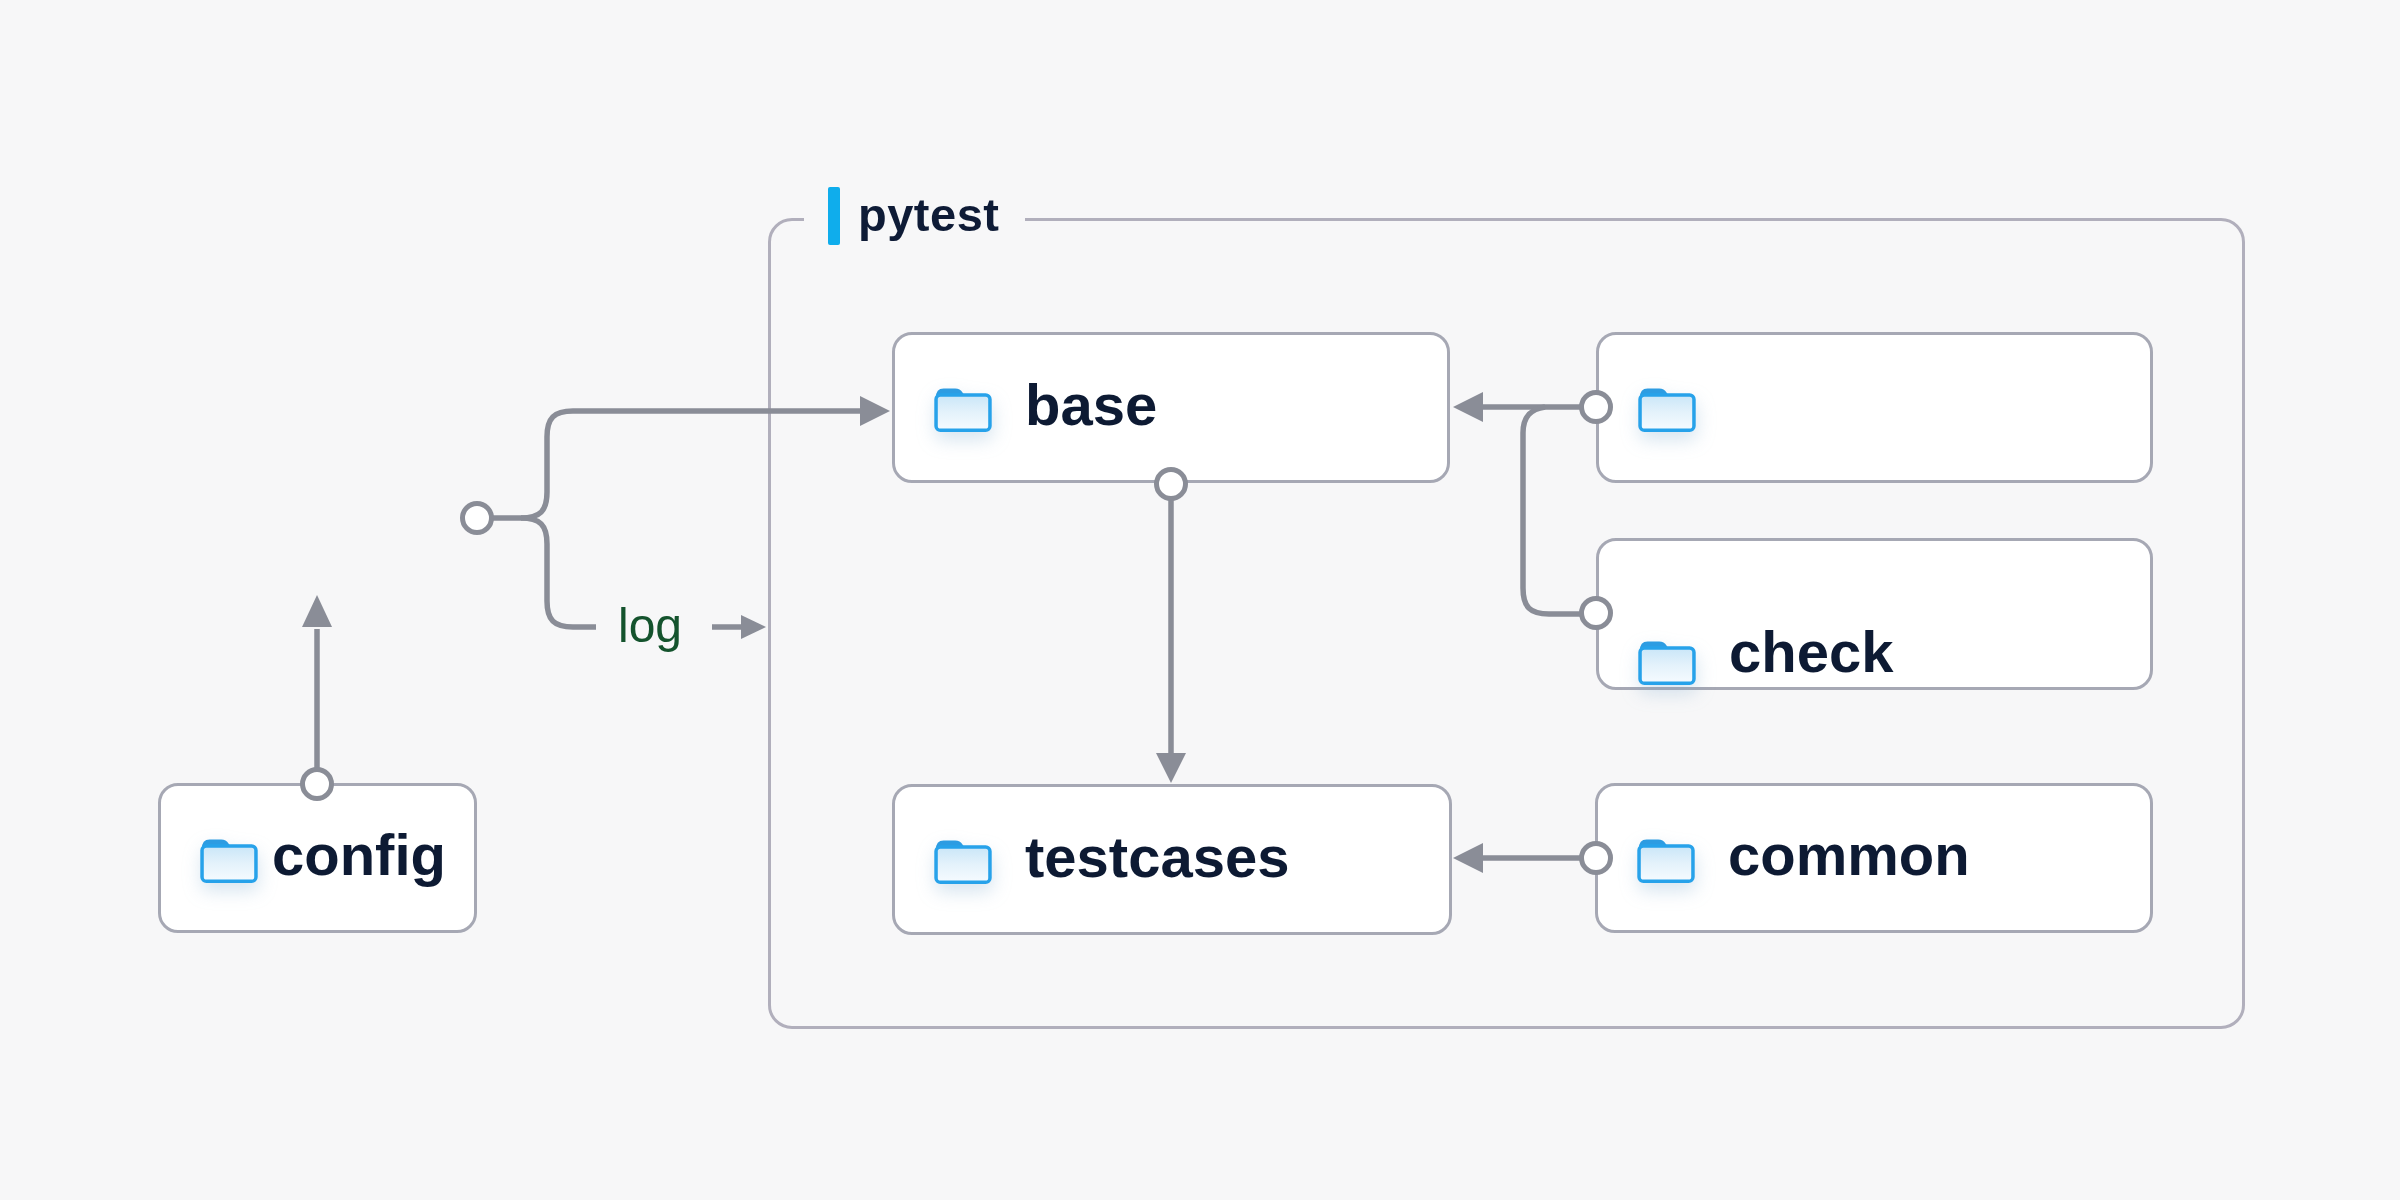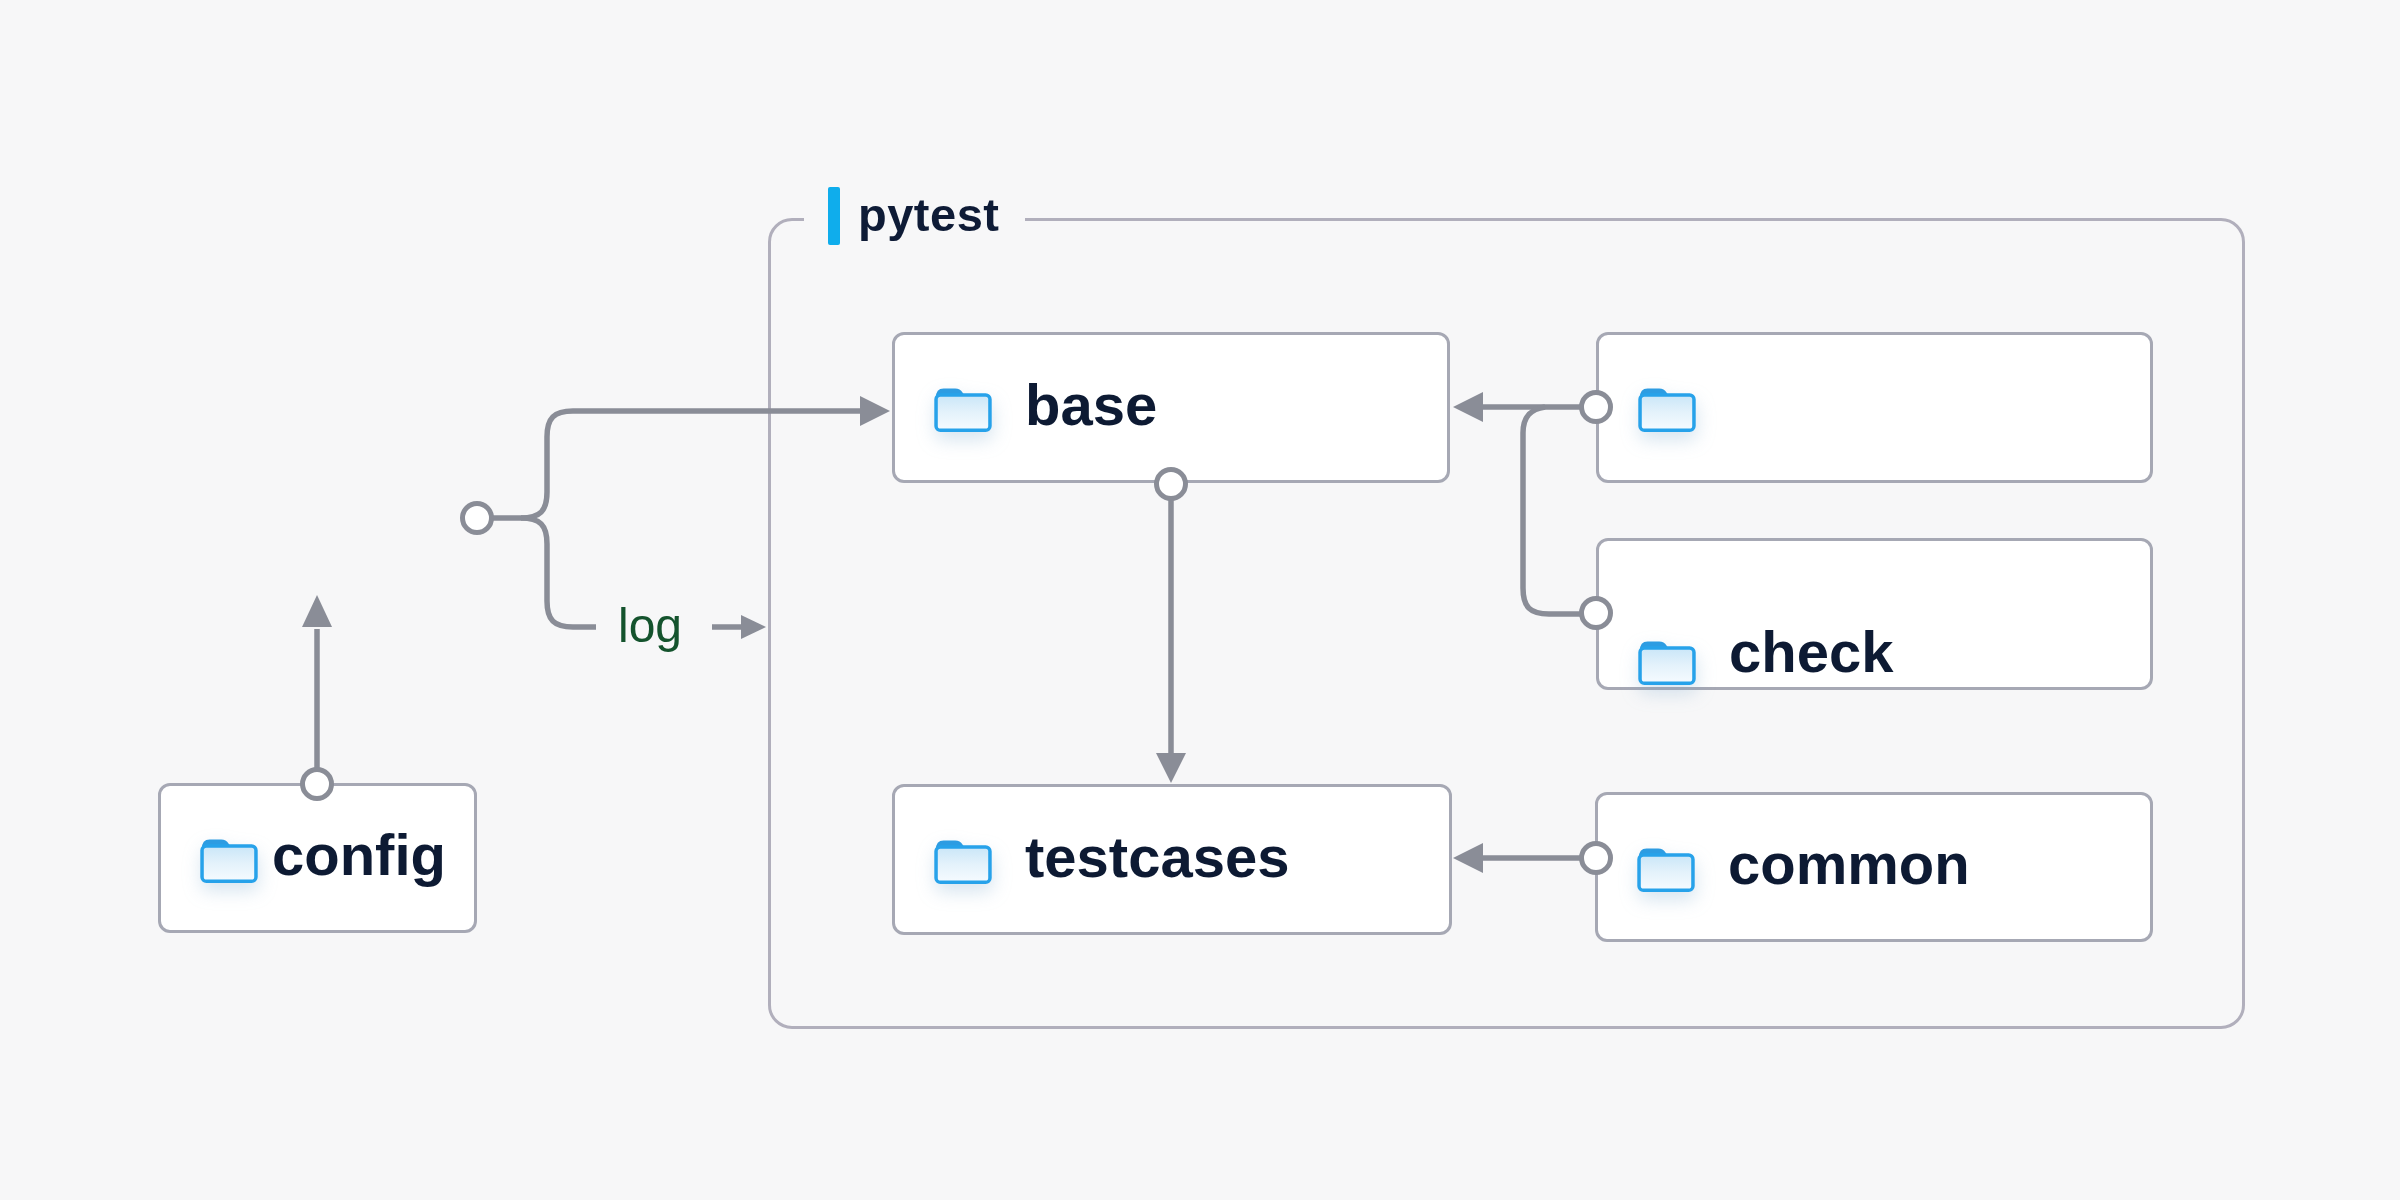--- a/index.html
+++ b/index.html
@@ -24,31 +24,31 @@
   }
   .accent-bar{width:12px;height:58px;background:#0fadec;border-radius:2px;}
   .group-title{
     color:#0e1b36;font-size:47px;font-weight:600;letter-spacing:.5px;line-height:1;
     padding-bottom:4px;
   }
 
   
   .node{
     position:absolute;background:#ffffff;
-    border:3px solid #a6a8b4;border-radius:12px;box-sizing:border-box;
+    border:3px solid #a6a8b4;border-radius:20px;box-sizing:border-box;
     display:flex;align-items:center;gap:30px;padding-left:36px;
   }
   .node-label{color:#0d1a33;font-size:58px;font-weight:600;line-height:1;padding-bottom:6px;}
   .node-utils    {left:158px; top:443px; width:319px; height:150px;}
   .node-config   {left:158px; top:783px; width:319px; height:150px;gap:11px;}
   .node-base     {left:892px; top:332px; width:558px; height:151px;}
   .node-pymilvus {left:1596px;top:332px; width:557px; height:151px;}
   .node-check    {left:1596px;top:538px; width:557px; height:152px;align-items:flex-end;}
   .node-testcases{left:892px; top:784px; width:560px; height:151px;}
-  .node-common   {left:1595px;top:783px; width:558px; height:150px;margin-top:9px;}
+  .node-common   {left:1595px;top:783px; width:558px; height:150px;}
 
   .folder{width:64px;height:53px;flex:0 0 auto;
     filter:drop-shadow(1px 8px 9px rgba(110,160,200,.28));}
 
   
   .wires{position:absolute;left:0;top:0;width:2400px;height:1200px;pointer-events:none;}
   .wire{stroke:#8a8d97;stroke-width:5.5;fill:none;}
   .dot{fill:#ffffff;stroke:#8a8d97;stroke-width:5;}
   .head{fill:#8a8d97;stroke:none;}
 

